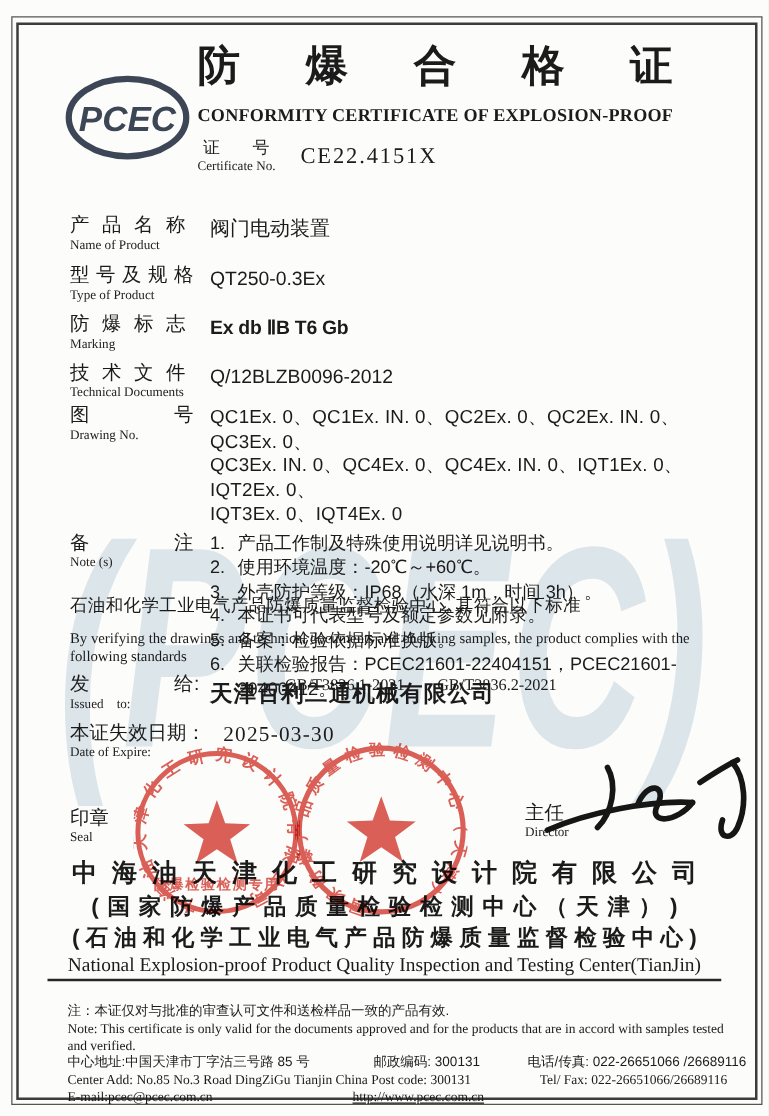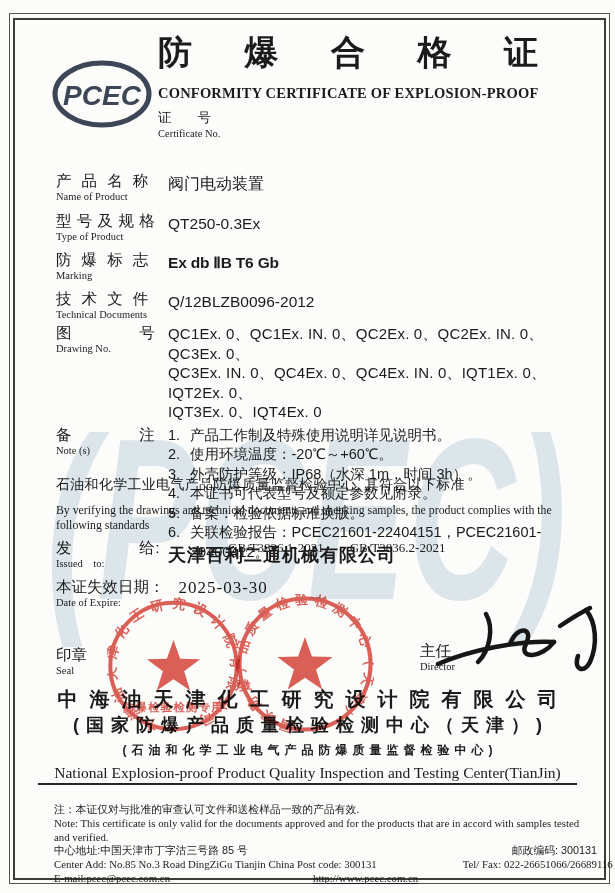--- a/index.html
+++ b/index.html
@@ -19,21 +19,21 @@
     opacity:.55;letter-spacing:2px;transform:scaleY(1.55);transform-origin:top center;white-space:nowrap;}
 
   .abs{position:absolute;z-index:1;}
 
   
   .logo{left:50px;top:58px;width:104px;height:72px;}
   .title-wrap{left:158px;top:30px;width:420px;}
   .title{font-family:"Liberation Serif",serif;font-weight:700;font-size:34px;letter-spacing:22px;white-space:nowrap;}
   .subtitle{font-family:"Liberation Serif",serif;font-weight:700;font-size:14.5px;margin-top:9px;letter-spacing:.2px;}
   .certno{display:flex;align-items:center;margin-top:7px;}
-  .certno .lab-cn{font-size:13.5px;white-space:pre;}
+  .certno .lab-cn{font-size:13.5px;white-space:pre;text-align:center;}
   .certno .lab-en{font-family:"Liberation Serif",serif;font-size:10.5px;}
   .certno-val{font-family:"Liberation Serif",serif;font-size:18px;letter-spacing:1.5px;margin-left:20px;}
 
   
   .info{left:56px;top:172px;right:24px;}
   .row{display:flex;align-items:flex-start;}
   .lab{width:112px;flex:none;}
   .lab-cn{font-size:15.5px;white-space:pre;letter-spacing:.5px;line-height:18px;}
   .lab-en{font-family:"Liberation Serif",serif;font-size:10.5px;line-height:13px;color:#222;}
   .val{font-size:15.5px;padding-top:2px;line-height:19px;}
@@ -57,28 +57,28 @@
   .date-lab-cn{font-size:15.5px;white-space:pre;line-height:19px;}
   .date-val{font-family:"Liberation Serif",serif;font-size:17px;letter-spacing:1px;margin-left:14px;padding-top:1px;}
   .sealblk{left:56px;top:645px;}
   .dirblk{left:420px;top:641px;}
   .small-cn{font-size:15.5px;line-height:19px;}
 
   
   .org{left:0;right:0;top:686px;text-align:center;z-index:1;}
   .org-l1{font-size:20px;font-weight:700;letter-spacing:12px;text-indent:12px;line-height:26px;}
   .org-l2{font-size:18px;font-weight:700;letter-spacing:7px;text-indent:7px;line-height:26px;}
-  .org-l3{font-size:12px;font-weight:700;letter-spacing:5px;text-indent:5px;line-height:25px;}
+  .org-l3{font-size:18px;font-weight:700;letter-spacing:5px;text-indent:5px;line-height:25px;}
   .org-l4{font-family:"Liberation Serif",serif;font-size:15.5px;font-weight:400;line-height:20px;}
   .rule{position:absolute;left:38px;right:38px;top:783px;border-top:2px solid #262626;z-index:1;}
 
   
   .footnotes{left:54px;right:18px;top:803px;font-size:10.8px;line-height:13.8px;}
   .fn-en{font-family:"Liberation Serif",serif;}
-  .fn-row{display:flex;white-space:nowrap;gap:31px;}
+  .fn-row{display:flex;white-space:nowrap;}
   .fn-zip{margin-left:auto;}
   .fn-tel{margin-left:38px;}
   .fn-tel2{margin-left:55px;}
   .fn-url{margin-left:112px;text-decoration:underline;}
 
   
   .seal{position:absolute;z-index:2;color:var(--seal-red);opacity:.88;mix-blend-mode:multiply;}
   .seal-left{left:107px;top:597px;width:133px;height:138px;}
   .seal-right{left:236px;top:594px;width:138px;height:140px;}
   .sig{position:absolute;left:428px;top:596px;width:182px;height:100px;z-index:3;}
@@ -98,20 +98,21 @@
   </svg>
 
   <div class="abs title-wrap">
     <div class="title">防 爆 合 格 证</div>
     <div class="subtitle">CONFORMITY CERTIFICATE OF EXPLOSION-PROOF</div>
     <div class="certno">
       <div>
         <div class="lab-cn">证      号</div>
         <div class="lab-en">Certificate No.</div>
       </div>
+      <div class="certno-val">CE22.4151X</div>
     </div>
   </div>
 
   <div class="abs info">
 
     <div class="row mb1">
       <div class="lab">
         <div class="lab-cn">产  品  名  称</div>
         <div class="lab-en">Name of Product</div>
       </div>
@@ -263,20 +264,21 @@
     <div class="org-l4">National Explosion-proof Product Quality Inspection and Testing Center(TianJin)</div>
   </div>
   <div class="rule"></div>
 
   <div class="abs footnotes">
     <div>注：本证仅对与批准的审查认可文件和送检样品一致的产品有效.</div>
     <div class="fn-en">Note: This certificate is only valid for the documents approved and for the products that are in accord with samples tested and verified.</div>
     <div class="fn-row">
       <span>中心地址:中国天津市丁字沽三号路 85 号</span>
       <span class="fn-zip">邮政编码: 300131</span>
+      <span class="fn-tel">电话/传真: 022-26651066 /26689116</span>
     </div>
     <div class="fn-row fn-en">
       <span>Center Add: No.85 No.3 Road DingZiGu Tianjin China Post code: 300131</span>
       <span class="fn-tel2">Tel/ Fax: 022-26651066/26689116</span>
     </div>
     <div class="fn-row fn-en">
       <span>E-mail:pcec@pcec.com.cn</span>
       <span class="fn-url">http://www.pcec.com.cn</span>
     </div>
   </div>

